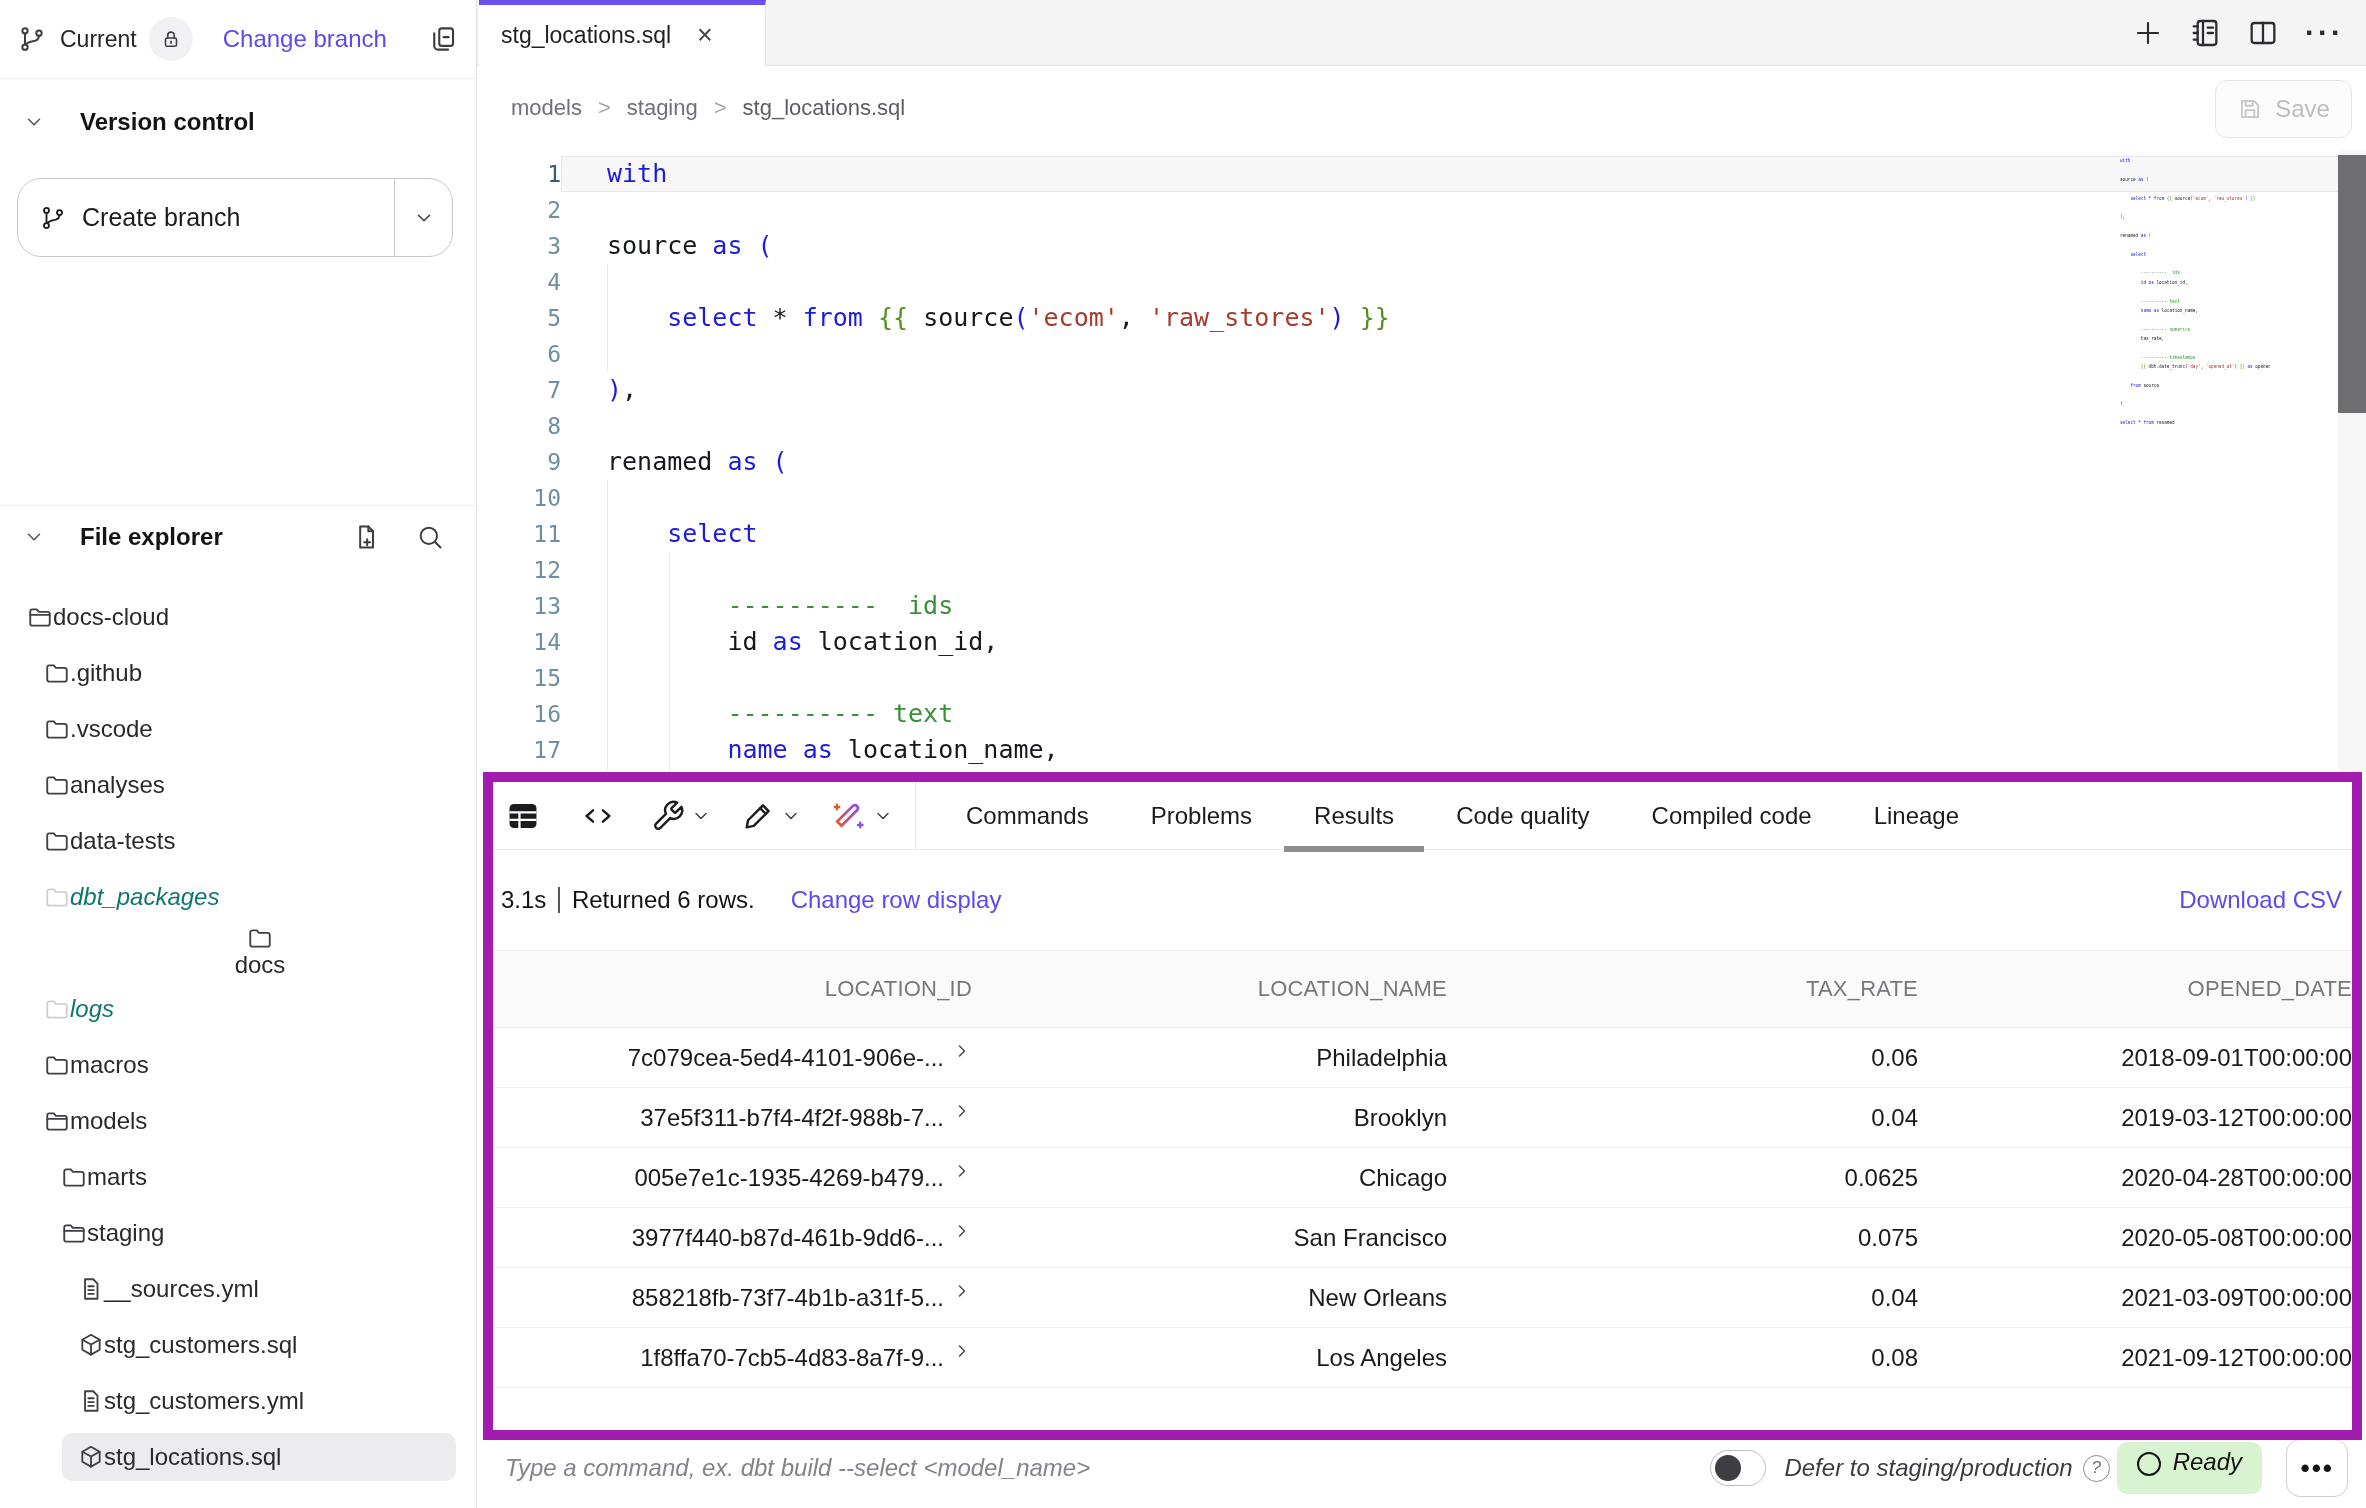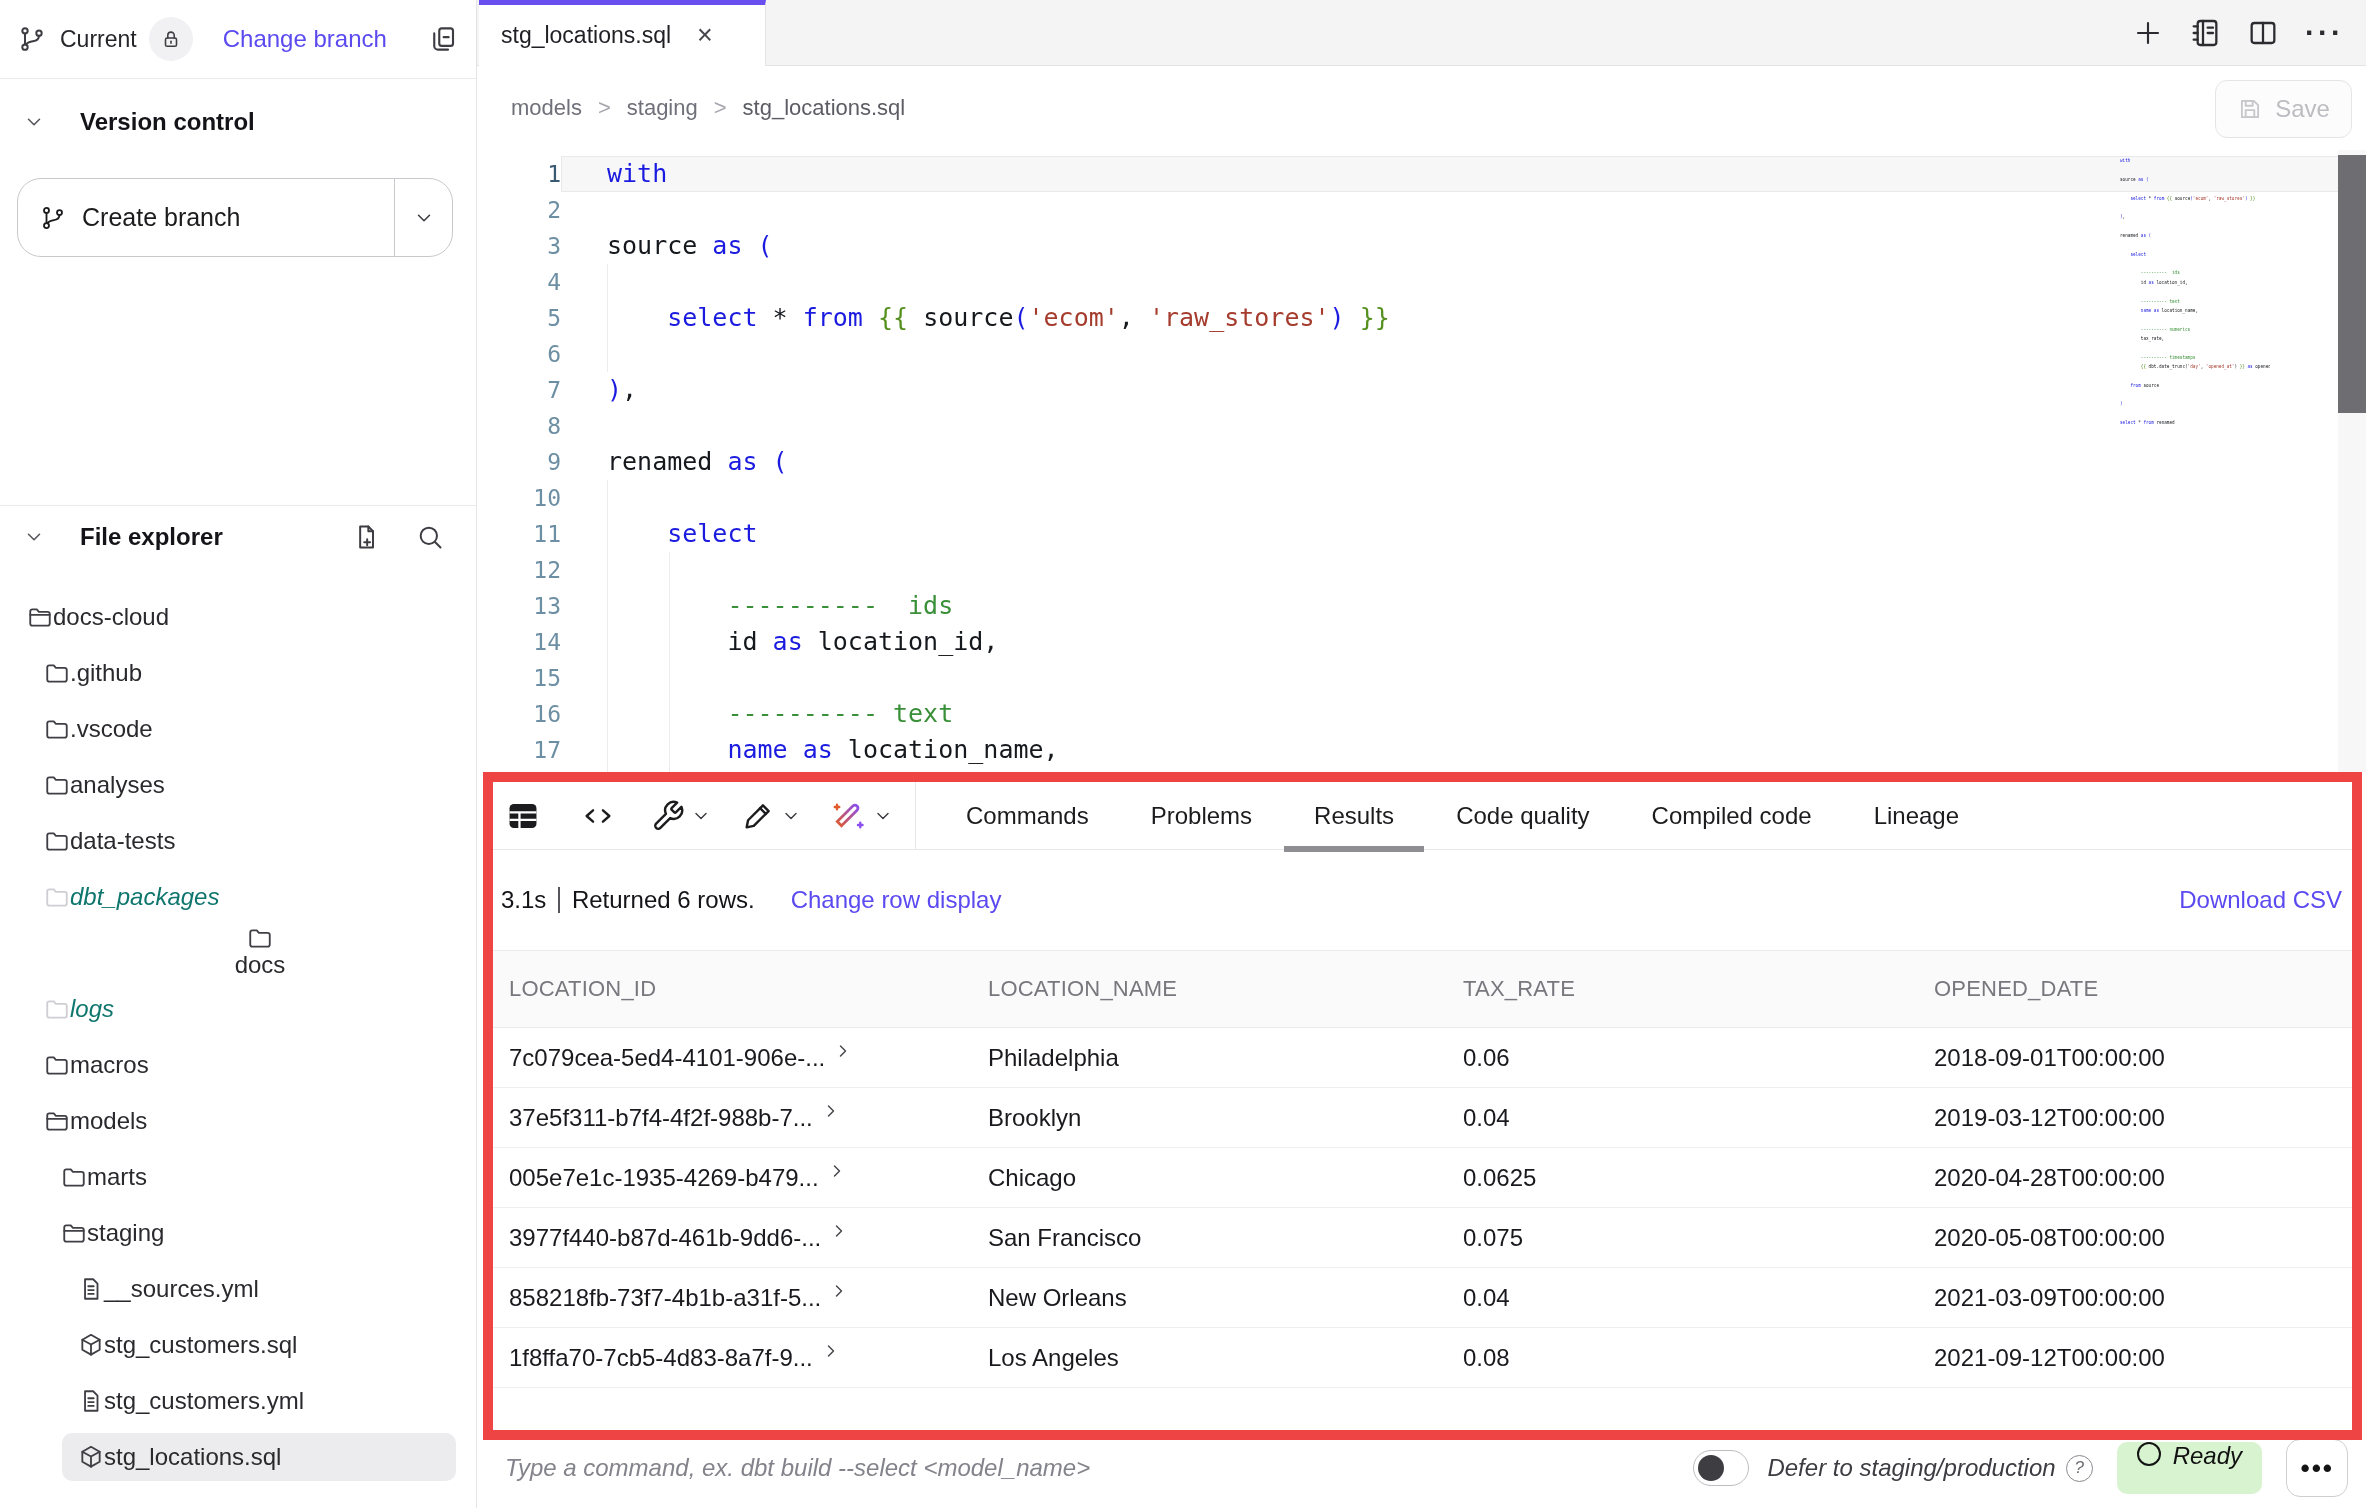--- a/index.html
+++ b/index.html
@@ -62,21 +62,21 @@
   .lc { padding-left:46px; flex:1; }
   .lc-active { background:#f7f7f8; box-shadow:inset 0 0 0 1px #e9e9ec; }
   .tk-k { color:#1b1be0; } .tk-s { color:#a53c2e; } .tk-c { color:#3a9038; } .tk-j { color:#55901f; } .tk-t { color:#15181c; }
   .indent-guide { position:absolute; width:1px; background:#ececef; }
   #minimap { position:absolute; left:1643px; top:6px; width:150px; height:440px; overflow:hidden; cursor:pointer; }
   #minimap pre { font-family:"DejaVu Sans Mono",monospace; font-size:12px; line-height:26px; transform:scale(0.36); transform-origin:0 0; white-space:pre; }
   #scrollbar-track { position:absolute; right:0; top:0; width:28px; height:622px; background:#f7f7f8; }
   #scrollbar-thumb { position:absolute; right:0; top:5px; width:28px; height:258px; background:#6e6e72; cursor:grab; }
 
   
-  #redbox { position:absolute; left:483px; top:772px; width:1879px; height:668px; border:10px solid #ef4444; background:#fff; z-index:5; }
+  #redbox { position:absolute; left:483px; top:772px; width:1879px; height:668px; border:10px solid #a21caf; background:#fff; z-index:5;text-align:right; }
   .bp-toolbar { position:relative; height:68px; border-bottom:1px solid #e8e8eb; display:flex; align-items:center; }
   .bp-ico { color:#1c1c1e; display:flex; align-items:center; cursor:pointer; }
   .bp-chev { color:#3c3c42; margin-left:6px; cursor:pointer; }
   .bp-divider { width:1px; height:68px; background:#e8e8eb; margin-left:22px; }
   .bp-tabs { display:flex; gap:62px; margin-left:50px; }
   .bp-tab { font-size:24px; color:#1c1c1e; cursor:pointer; position:relative; }
   .bp-tab.active { font-weight:500; }
   .bp-tab.active::after { content:""; position:absolute; left:-30px; right:-30px; bottom:-22px; height:6px; background:#8e8e93; }
 
   .bp-info { height:100px; display:flex; align-items:center; font-size:24px; color:#141418; padding:0 10px 0 8px; }
@@ -93,21 +93,21 @@
   .td .expand { display:inline-block; margin-left:8px; transform:translateY(-5px); color:#45454b; cursor:pointer; }
 
   
   #cmdbar { position:absolute; left:477px; top:1440px; width:1889px; height:56px; background:#fff; display:flex; align-items:center; padding:0 18px 0 28px;font-style:italic; }
   .cmd-placeholder { font-size:24px; color:#83838b; }
   .cmd-right { margin-left:auto; display:flex; align-items:center; }
   .toggle { width:56px; height:36px; border:1.5px solid #bdbdc2; border-radius:18px; position:relative; background:#fff; cursor:pointer; }
   .toggle .knob { position:absolute; left:4px; top:3.5px; width:26px; height:26px; border-radius:50%; background:#3d3d42; }
   .defer-label { font-size:24px; color:#3c3c42; margin-left:18px; }
   .help-ic { width:27px; height:27px; border:1.5px solid #8a8a90; border-radius:50%; color:#6b6b72; font-size:17px; display:flex; align-items:center; justify-content:center; margin-left:10px; }
-  .ready-pill { height:52px; background:#d8f3d0; border-radius:10px; display:flex; align-items:flex-start; gap:12px; padding:0 20px; margin-left:24px; font-size:24px; font-weight:500; color:#111; cursor:pointer; }
+  .ready-pill { height:52px; background:#d8f3d0; border-radius:10px; display:flex; align-items:flex-end; gap:12px; padding:18px 20px; margin-left:7px; font-size:24px; font-weight:500; color:#111; cursor:pointer; }
   .ready-circle { width:24px; height:24px; border:2.5px solid #141414; border-radius:50%; }
   .more-btn { width:62px; height:58px; border:1.5px solid #cfcfd3; border-radius:14px; display:flex; align-items:center; justify-content:center; font-size:26px; font-weight:700; color:#141414; letter-spacing:2px; margin-left:24px; cursor:pointer; }
 </style>
 </head>
 <body>
 
 <div id="app">
 
   <div id="sidebar">
     <div class="sb-head">

